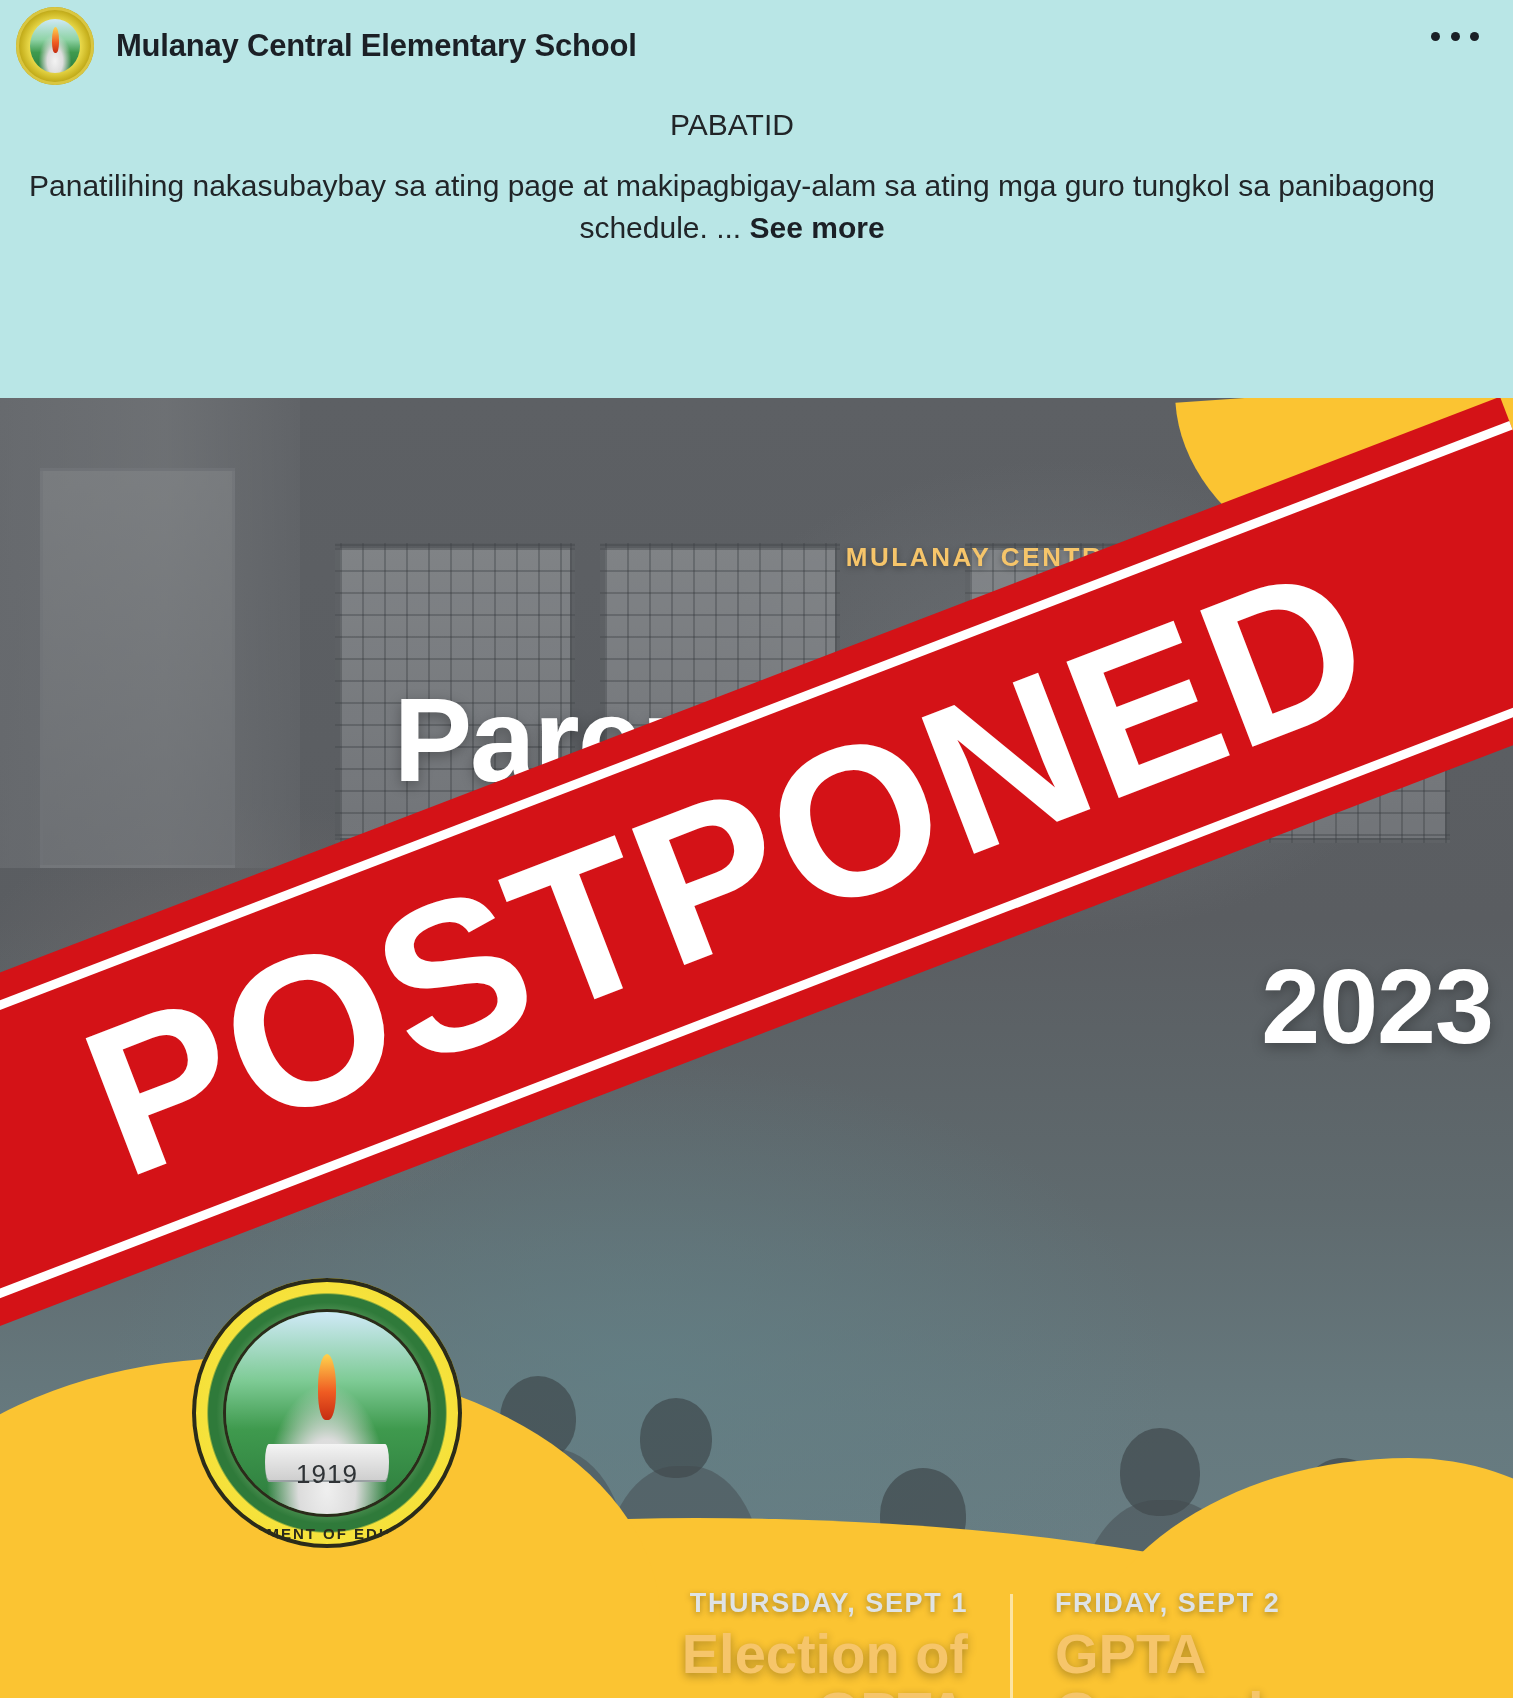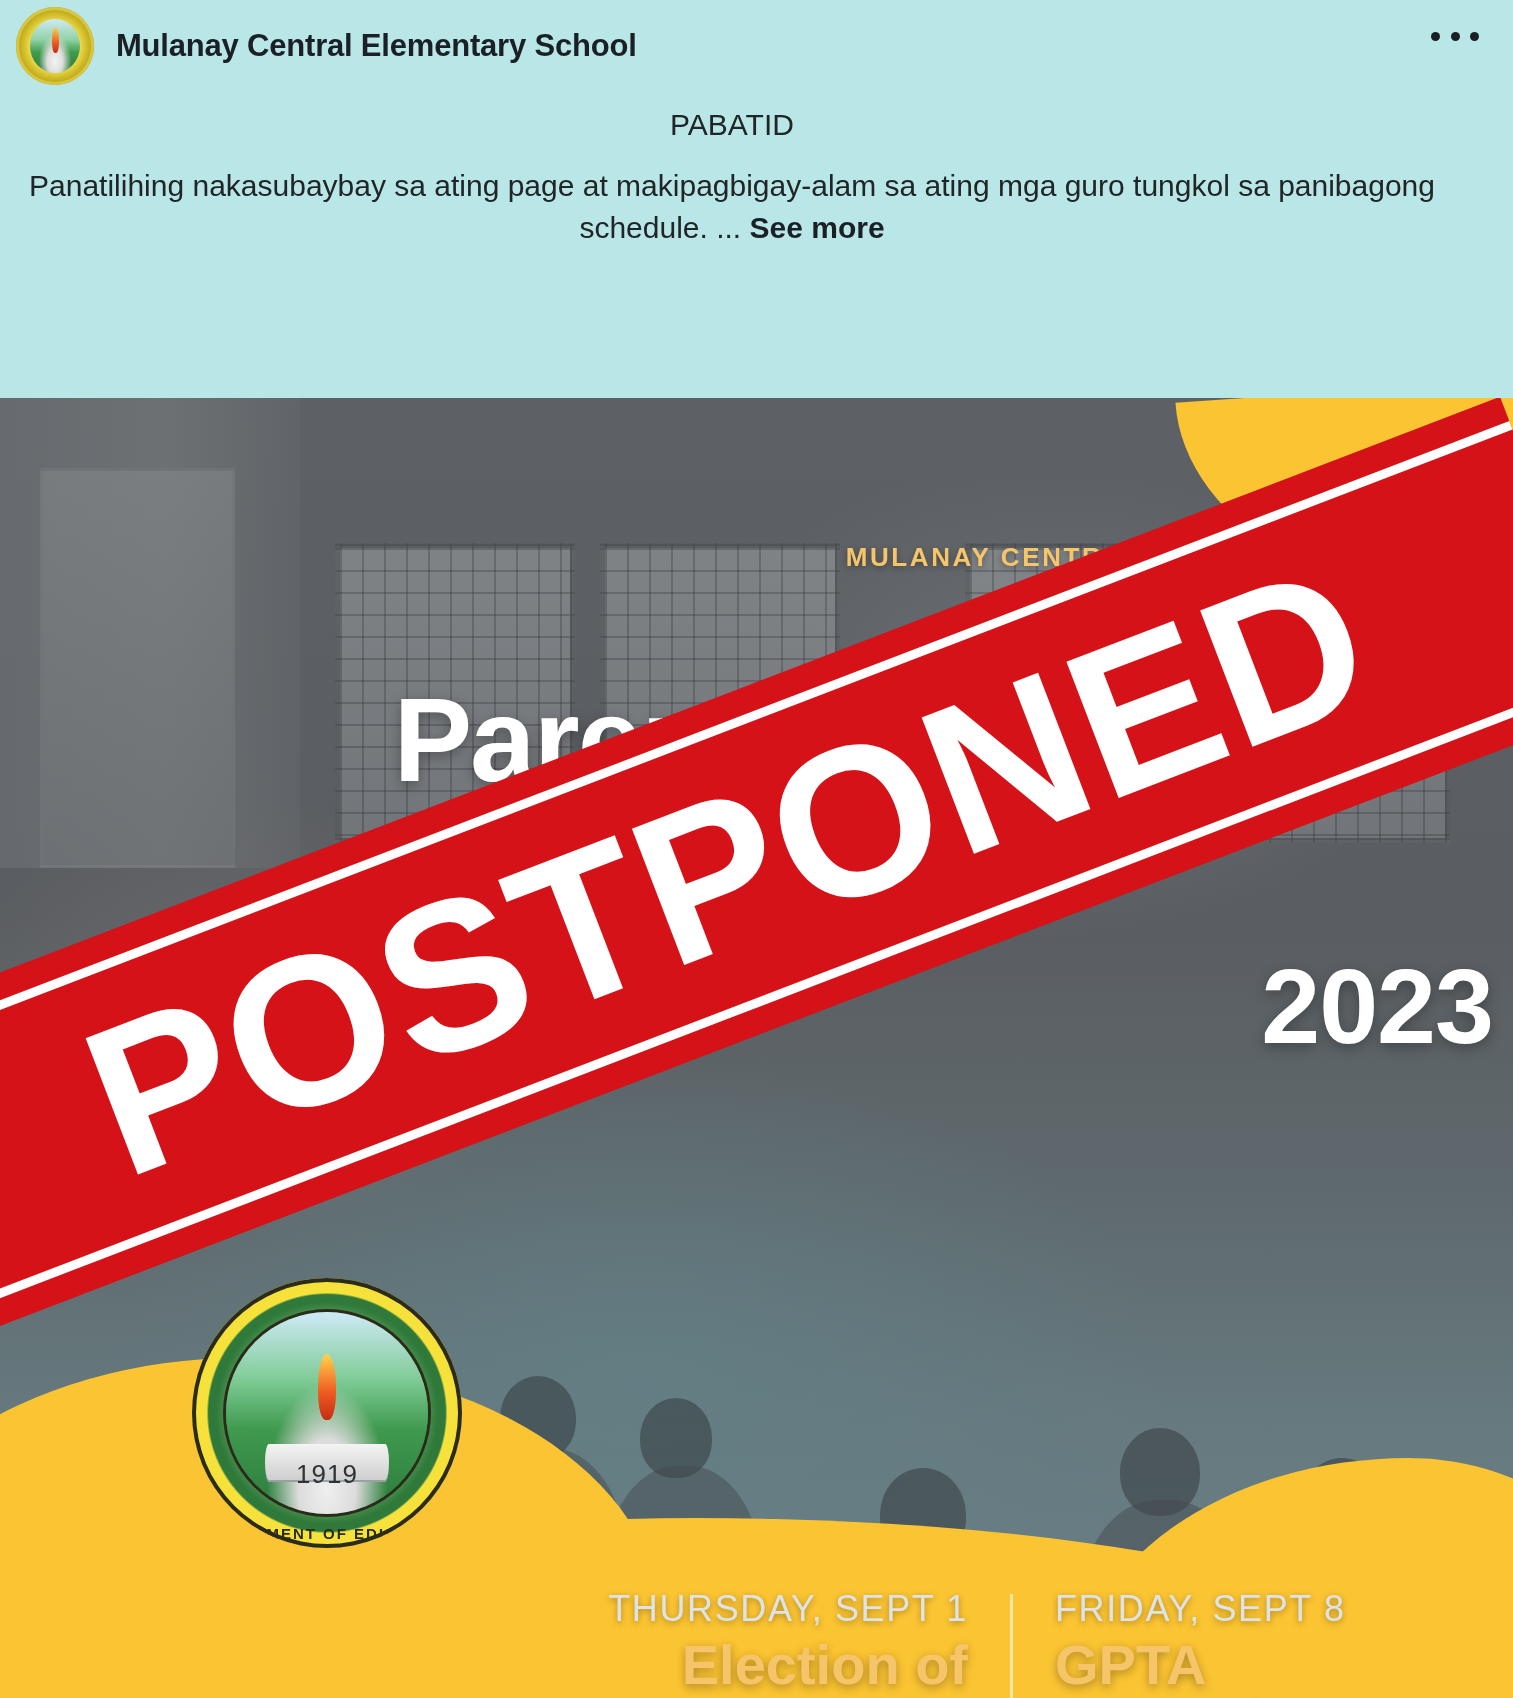--- a/index.html
+++ b/index.html
@@ -314,22 +314,22 @@
   .sched-col.right { text-align: left; padding-left: 42px; }
   .sched-divider {
     width: 3px;
     background: rgba(255,255,255,.55);
     margin: 6px 0 10px 0;
     height: 236px;
     flex: none;
   }
   .sched-day {
     color: #dfe3e5;
-    font-size: 36px;
-    font-weight: normal;
+    font-size: 27px;
+    font-weight: bold;
     letter-spacing: 1.6px;
     text-shadow: 0 2px 6px rgba(0,0,0,.35);
     white-space: nowrap;
   }
   .sched-title {
     color: #f6c56a;
     font-size: 56px;
     font-weight: bold;
     line-height: 1.03;
     margin-top: 6px;
@@ -449,21 +449,21 @@
         <div class="sched-title">
           <div>Election of</div>
           <div>GPTA Officers</div>
         </div>
 
       </div>
 
       <div class="sched-divider"></div>
 
       <div class="sched-col right">
-        <div class="sched-day">FRIDAY, SEPT 8</div>
+        <div class="sched-day">FRIDAY, SEPT 2</div>
         <div class="sched-title">
           <div>GPTA General</div>
 
         </div>
 
       </div>
     </div>
 
     <div class="stamp">
       <div class="stamp-inner"></div>

